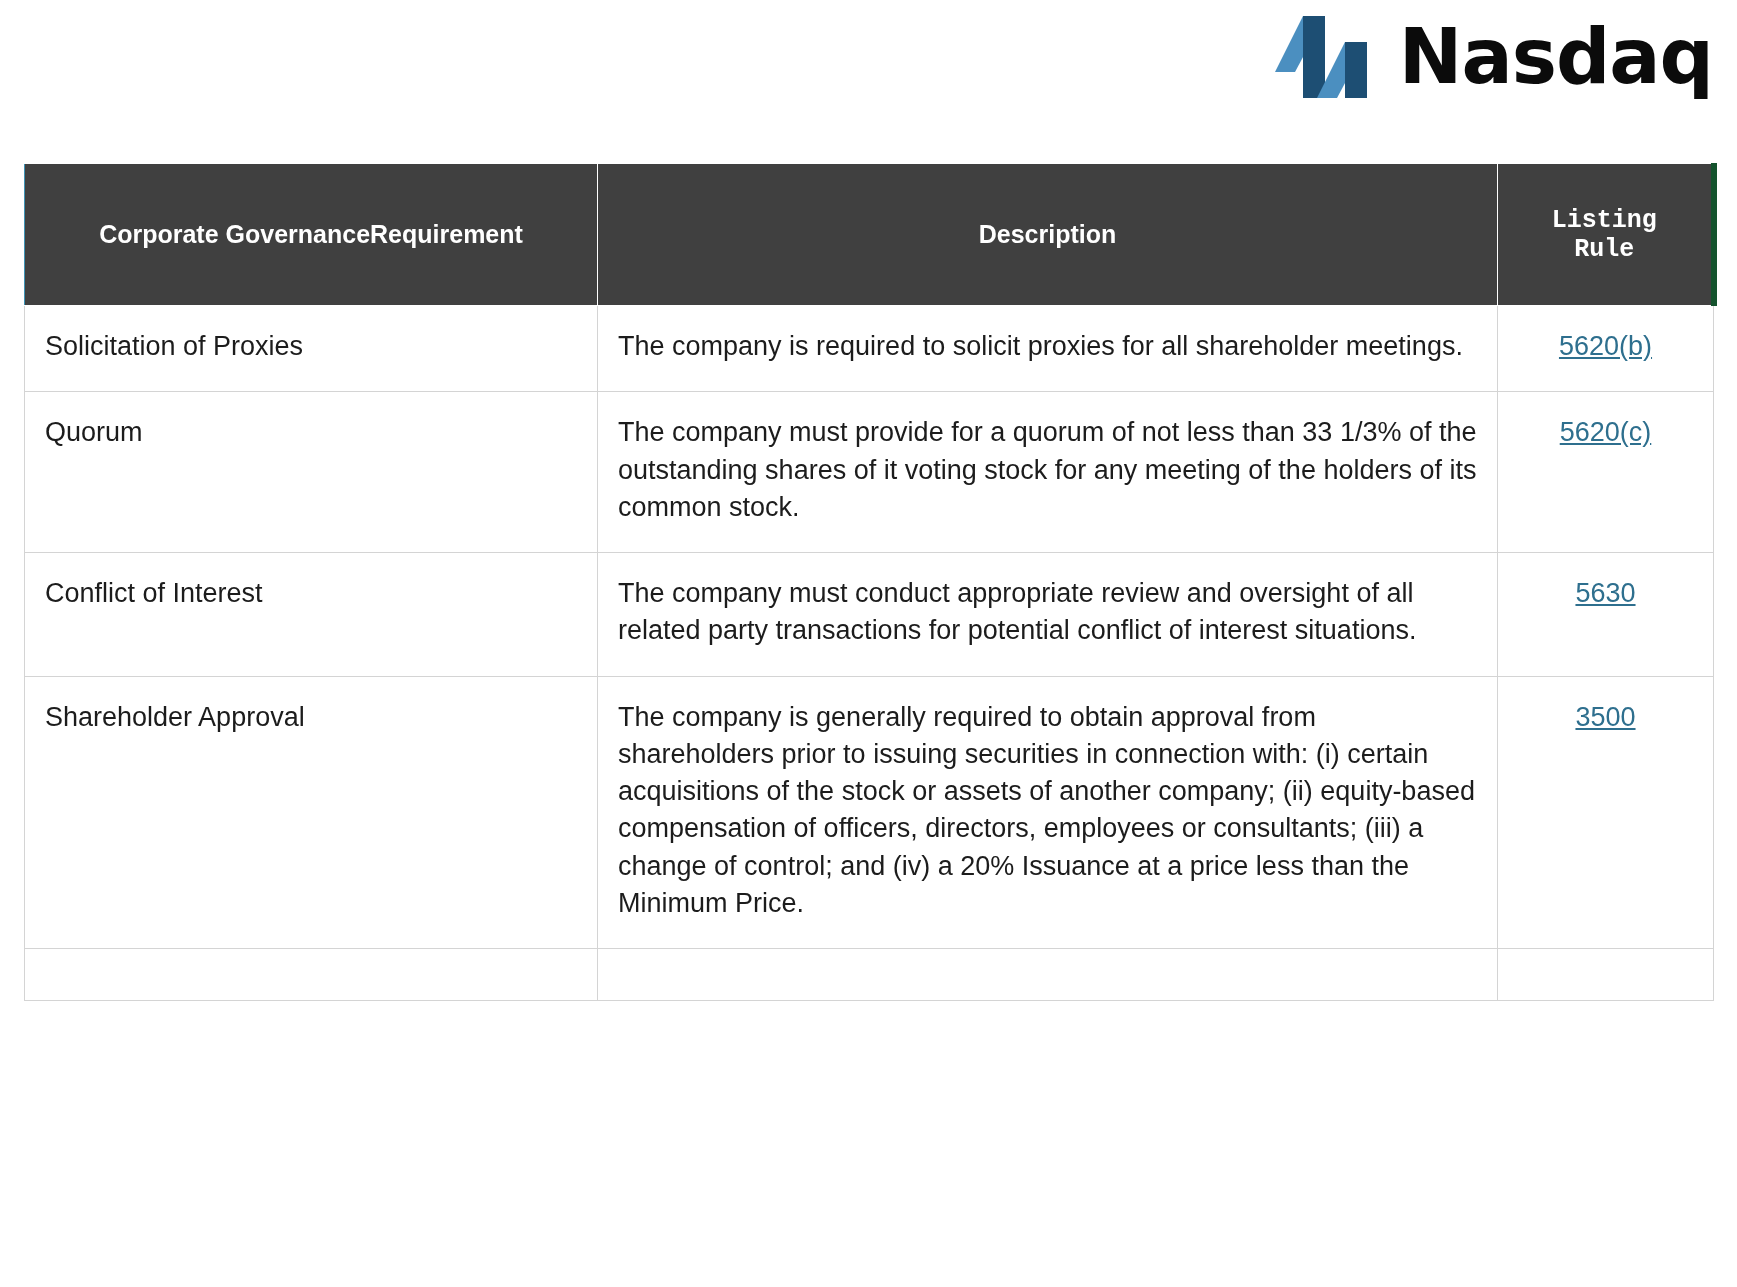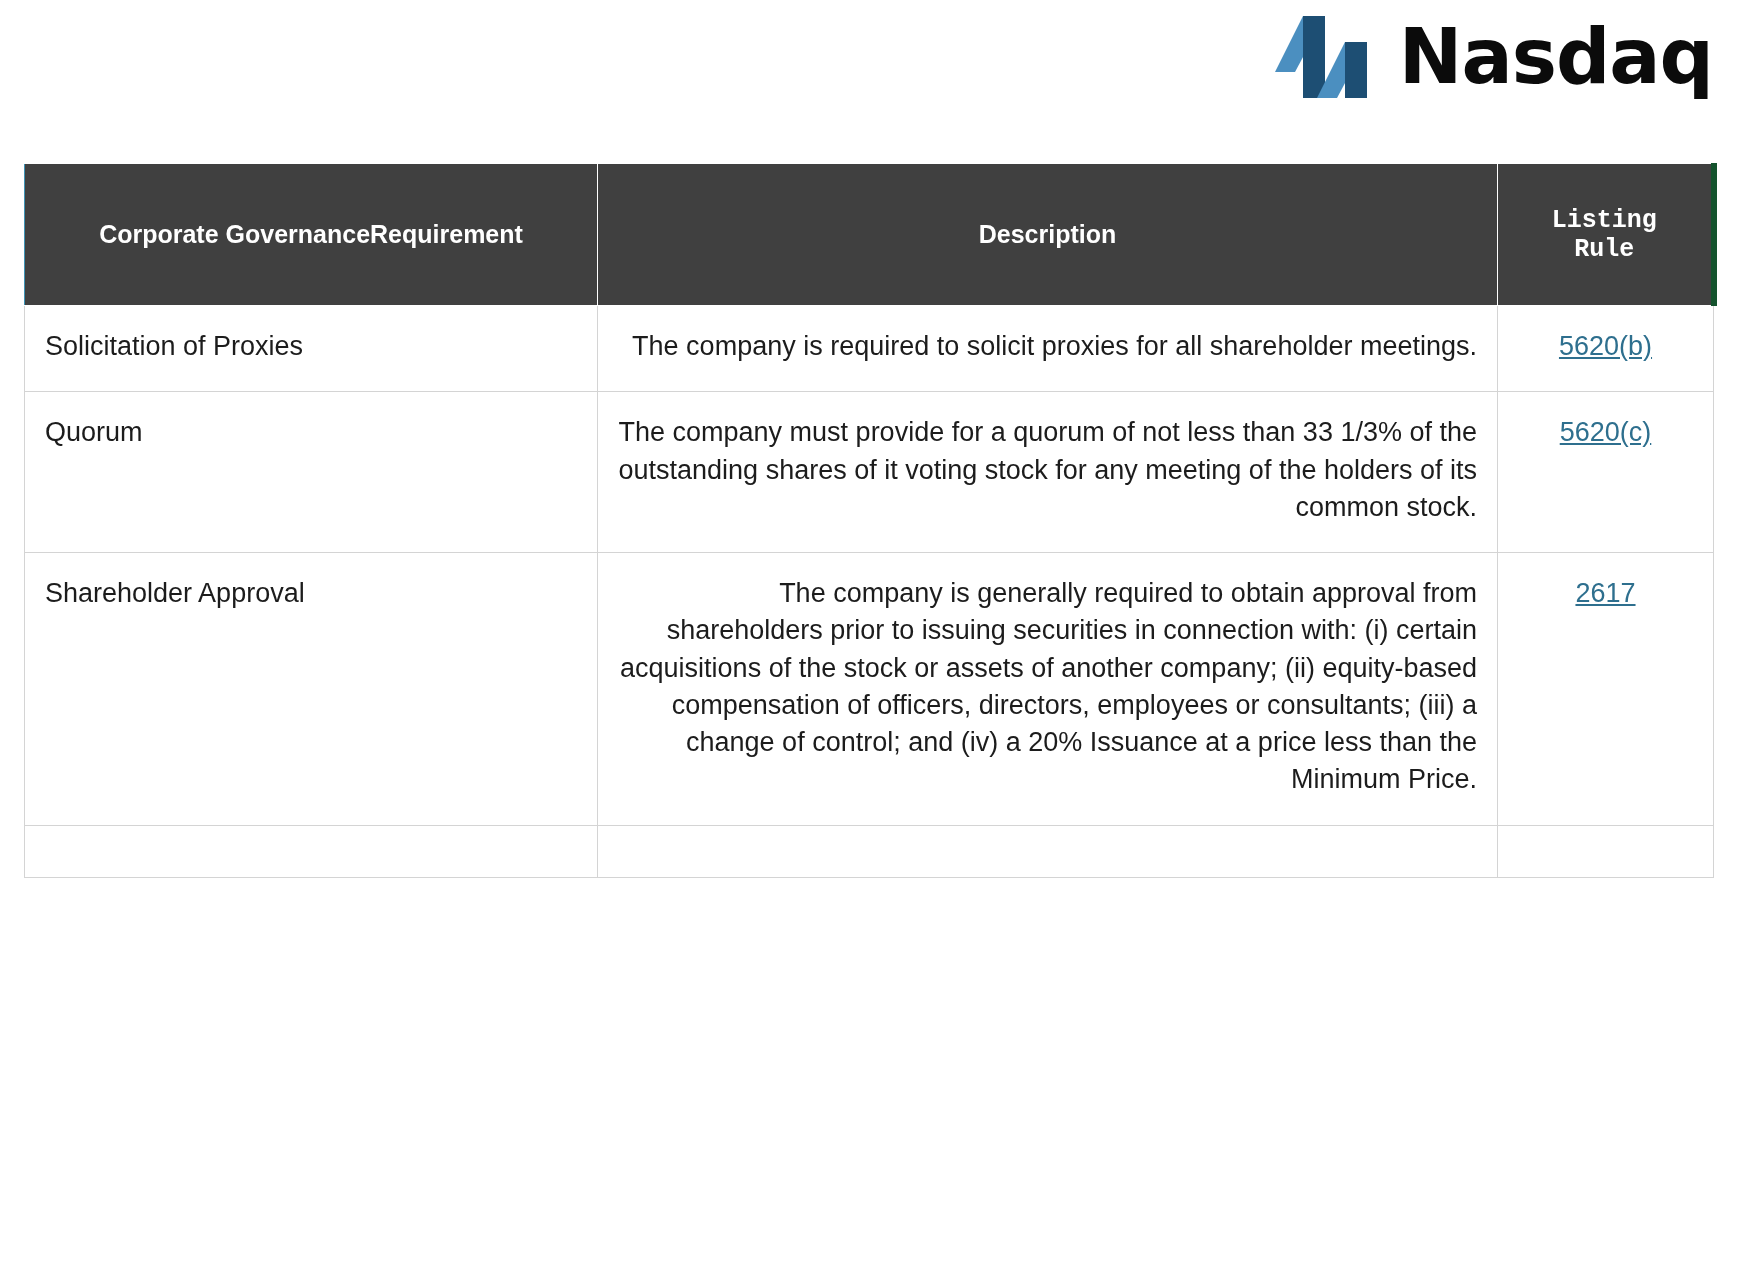--- a/index.html
+++ b/index.html
@@ -83,21 +83,21 @@
     line-height: 1.38;
     padding: 22px 20px 26px 20px;
     box-sizing: border-box;
     color: #1c1c1c;
   }
   td.req-cell {
     text-align: left;
     font-size: 27px;
   }
   td.desc-cell {
-    text-align: right;
+    text-align: left;
     padding-left: 32px;
     padding-right: 26px;
   }
   td.rule-cell {
     text-align: center;
     margin-top: 20px;
   }
   td.rule-cell a {
     color: #2e6f8e;
     text-decoration: underline;
@@ -144,23 +144,28 @@
           <td class="req-cell">Solicitation of Proxies</td>
           <td class="desc-cell">The company is required to solicit proxies for all shareholder meetings.</td>
           <td class="rule-cell"><a href="#">5620(b)</a></td>
         </tr>
         <tr>
           <td class="req-cell">Quorum</td>
           <td class="desc-cell">The company must provide for a quorum of not less than 33 1/3% of the outstanding shares of it voting stock for any meeting of the holders of its common stock.</td>
           <td class="rule-cell"><a href="#">5620(c)</a></td>
         </tr>
         <tr>
+          <td class="req-cell">Conflict of Interest</td>
+          <td class="desc-cell">The company must conduct appropriate review and oversight of all related party transactions for potential conflict of interest situations.</td>
+          <td class="rule-cell"><a href="#">5630</a></td>
+        </tr>
+        <tr>
           <td class="req-cell">Shareholder Approval</td>
           <td class="desc-cell">The company is generally required to obtain approval from shareholders prior to issuing securities in connection with: (i) certain acquisitions of the stock or assets of another company;  (ii) equity-based compensation of officers, directors, employees or consultants;  (iii) a change of control;  and (iv) a 20% Issuance at a price less than the Minimum Price.</td>
-          <td class="rule-cell"><a href="#">2617</a></td>
+          <td class="rule-cell"><a href="#">3500</a></td>
         </tr>
         <tr class="spacer-row">
           <td></td>
           <td></td>
           <td></td>
         </tr>
       </tbody>
     </table>
   </div>
 

